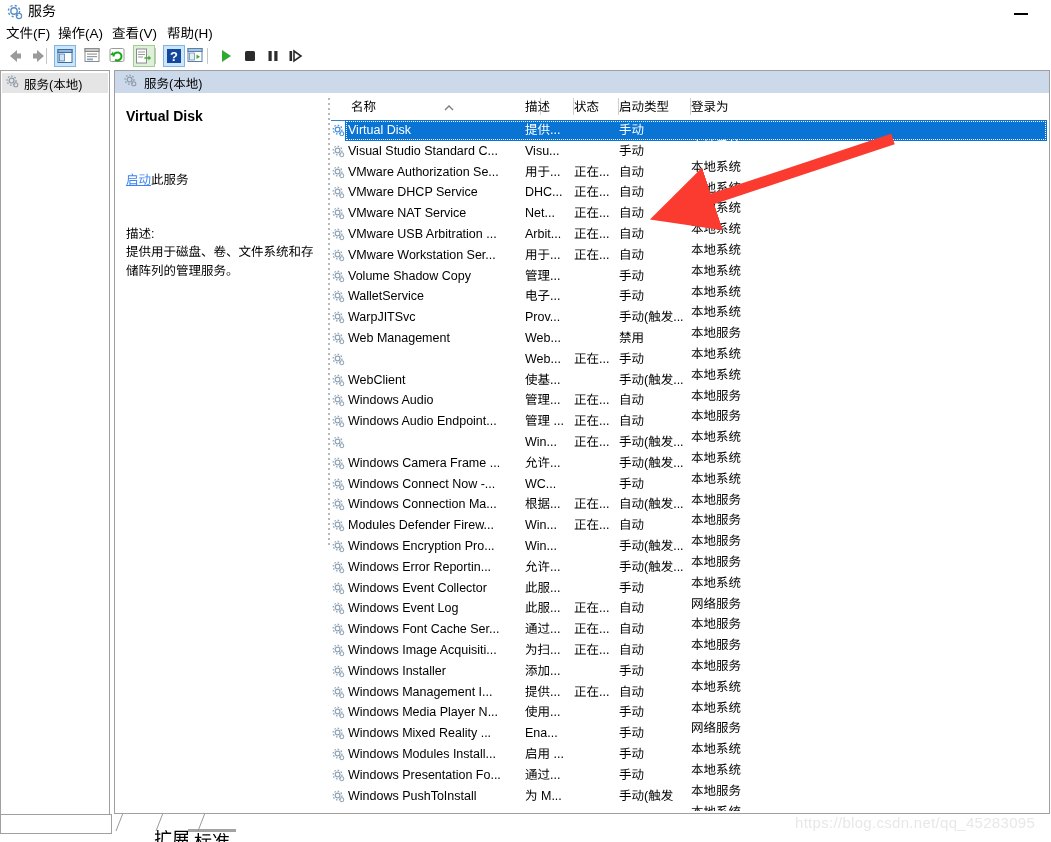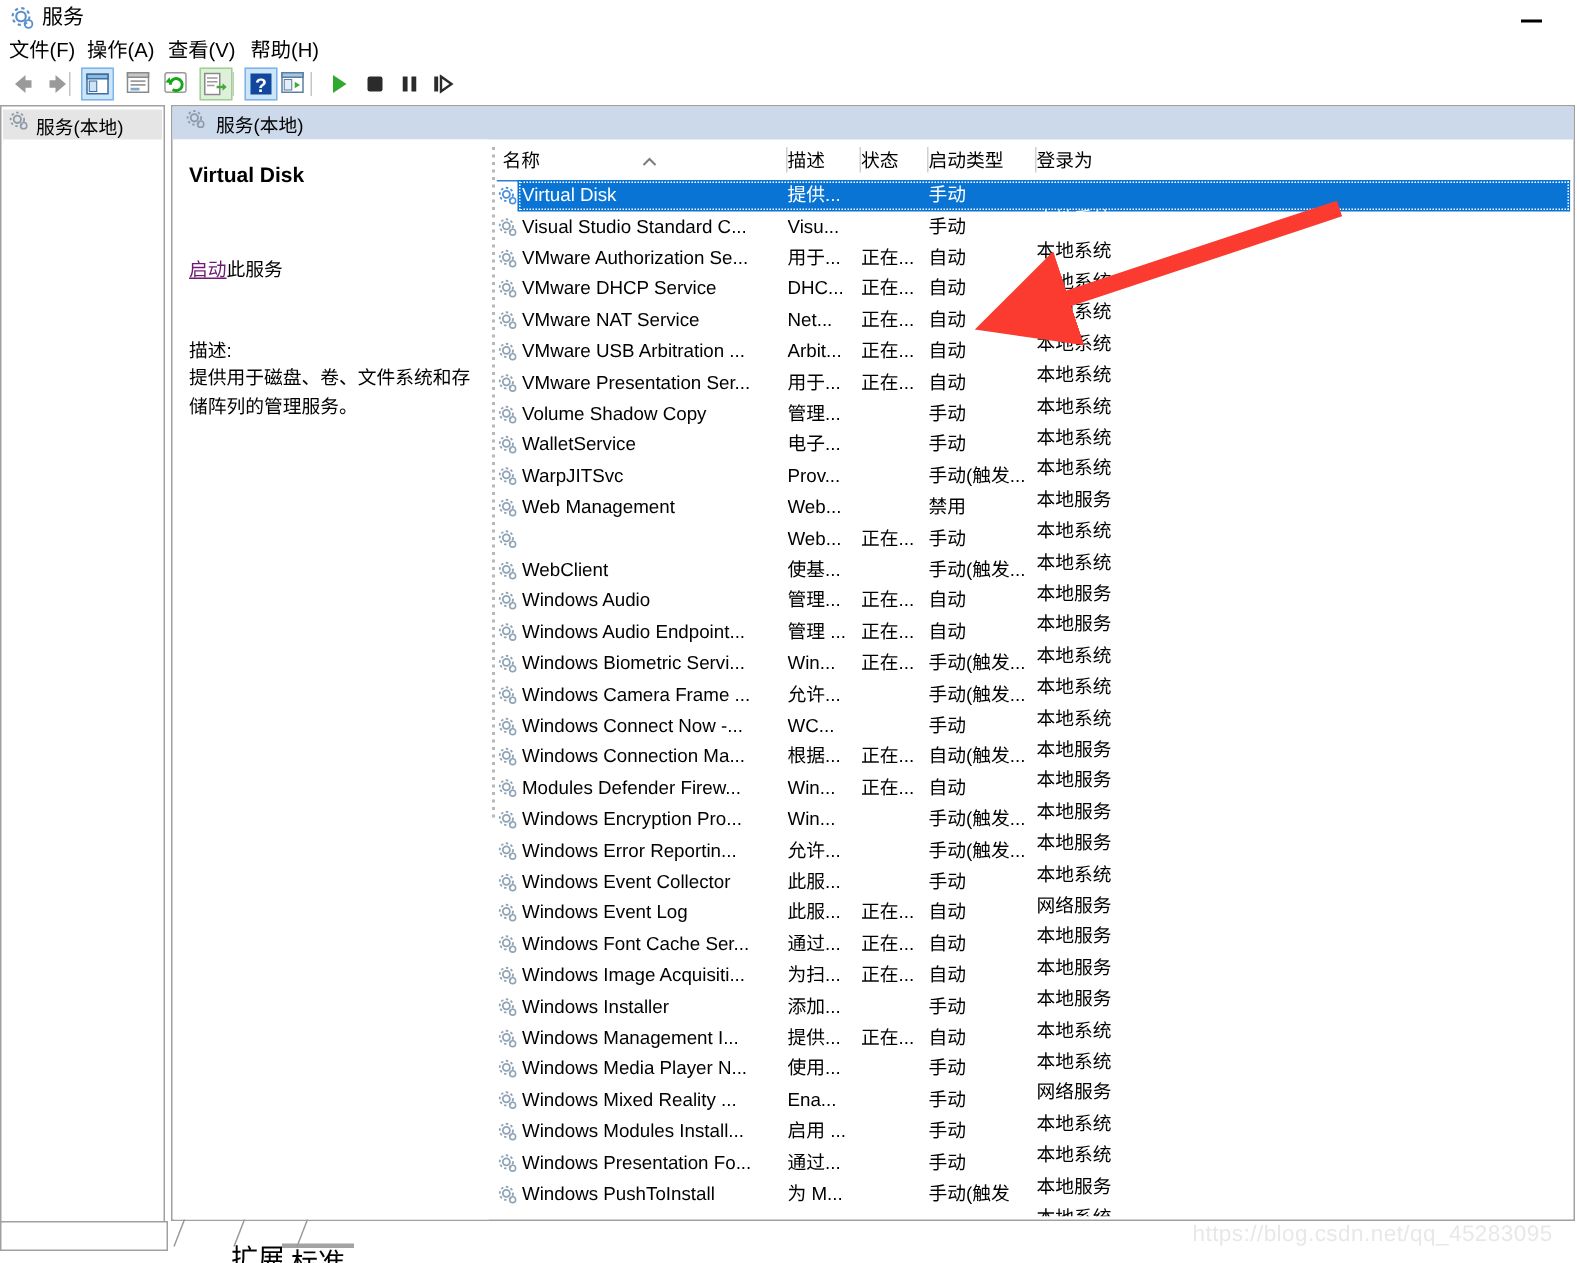--- a/index.html
+++ b/index.html
@@ -38,21 +38,21 @@
   .right-pane { position:absolute; left:114px; top:70px; width:936px; height:744px;
                 border:1px solid #a0a0a0; box-sizing:border-box; background:#fff; }
   .pane-header { position:absolute; left:0; top:0; width:934px; height:22px;
                  background:#ccd9ea; display:flex; align-items:center; padding-left:8px; box-sizing:border-box; }
   .pane-header .ph-label { font-size:12.5px; color:#000; margin-left:6px; }
 
   
   .details { position:absolute; left:1px; top:22px; width:210px; height:720px; background:#fff; }
   .det-title { position:absolute; left:10px; top:15px; font-size:14px; font-weight:bold; color:#000; }
   .det-link-line { position:absolute; left:10px; top:76px; font-size:12.5px; color:#000; white-space:nowrap; }
-  .det-link-line .lnk { color:#701a75; text-decoration:underline; cursor:pointer; }
+  .det-link-line .lnk { color:#3b82f6; text-decoration:underline; cursor:pointer; }
   .det-desc-label { position:absolute; left:10px; top:130px; font-size:12.5px; color:#000; }
   .det-desc-text { position:absolute; left:10px; top:150px; width:196px; font-size:12.5px; color:#000; line-height:19px; }
 
   
   .splitter { position:absolute; left:213px; top:24px; width:3px; height:716px; }
   .splitter i { display:block; width:2px; height:2px; background:#b8b8b8; margin:3px 0 0 0; }
 
   
   .listview { position:absolute; left:216px; top:24px; width:716px; height:716px; background:#fff; overflow:hidden; }
   .lv-header { position:absolute; left:0; top:0; width:716px; height:25px; background:#fff;
@@ -331,21 +331,21 @@
         <i></i>
         <i></i>
         <i></i>
         <i></i>
         <i></i>
         <i></i>
       </div>
 
     <div class="listview">
       <div class="lv-header">
-        <div class="lv-col" style="left:4px;width:190px">
+        <div class="lv-col" style="left:20px;width:190px">
           <span>名称</span>
           <span class="sort-arrow" style="left:92px">
             <svg width="12" height="10" viewBox="0 0 12 10">
                 <path d="M2 7 L6 3 L10 7" fill="none" stroke="#7a7a7a" stroke-width="1.3"></path>
               </svg>
           </span>
           <span class="col-div"></span>
         </div>
         <div class="lv-col" style="left:194px;width:49px">
           <span>描述</span>
@@ -450,21 +450,21 @@
             <span class="cell c-logon">本地系统</span>
           </div>
           <div class="lv-row">
             <span class="svc-icon"><svg width="15" height="15" viewBox="0 0 16 16">
                 <g fill="none" stroke="#8fa3b5" stroke-width="1.3">
                   <circle cx="7" cy="7" r="2.5"></circle>
                   <circle cx="7" cy="7" r="4.7" stroke-dasharray="1.8 1.8"></circle>
                 </g>
                 <circle cx="11.5" cy="11.5" r="2.1" fill="none" stroke="#8fa3b5" stroke-width="1.1"></circle>
               </svg></span>
-            <span class="cell c-name">VMware Presentation Ser...</span>
+            <span class="cell c-name">VMware Workstation Ser...</span>
             <span class="cell c-desc">用于...</span>
             <span class="cell c-status">正在...</span>
             <span class="cell c-start">自动</span>
             <span class="cell c-logon">本地系统</span>
           </div>
           <div class="lv-row">
             <span class="svc-icon"><svg width="15" height="15" viewBox="0 0 16 16">
                 <g fill="none" stroke="#8fa3b5" stroke-width="1.3">
                   <circle cx="7" cy="7" r="2.5"></circle>
                   <circle cx="7" cy="7" r="4.7" stroke-dasharray="1.8 1.8"></circle>
@@ -575,21 +575,20 @@
             <span class="cell c-logon">本地系统</span>
           </div>
           <div class="lv-row">
             <span class="svc-icon"><svg width="15" height="15" viewBox="0 0 16 16">
                 <g fill="none" stroke="#8fa3b5" stroke-width="1.3">
                   <circle cx="7" cy="7" r="2.5"></circle>
                   <circle cx="7" cy="7" r="4.7" stroke-dasharray="1.8 1.8"></circle>
                 </g>
                 <circle cx="11.5" cy="11.5" r="2.1" fill="none" stroke="#8fa3b5" stroke-width="1.1"></circle>
               </svg></span>
-            <span class="cell c-name">Windows Biometric Servi...</span>
             <span class="cell c-desc">Win...</span>
             <span class="cell c-status">正在...</span>
             <span class="cell c-start">手动(触发...</span>
             <span class="cell c-logon">本地系统</span>
           </div>
           <div class="lv-row">
             <span class="svc-icon"><svg width="15" height="15" viewBox="0 0 16 16">
                 <g fill="none" stroke="#8fa3b5" stroke-width="1.3">
                   <circle cx="7" cy="7" r="2.5"></circle>
                   <circle cx="7" cy="7" r="4.7" stroke-dasharray="1.8 1.8"></circle>

